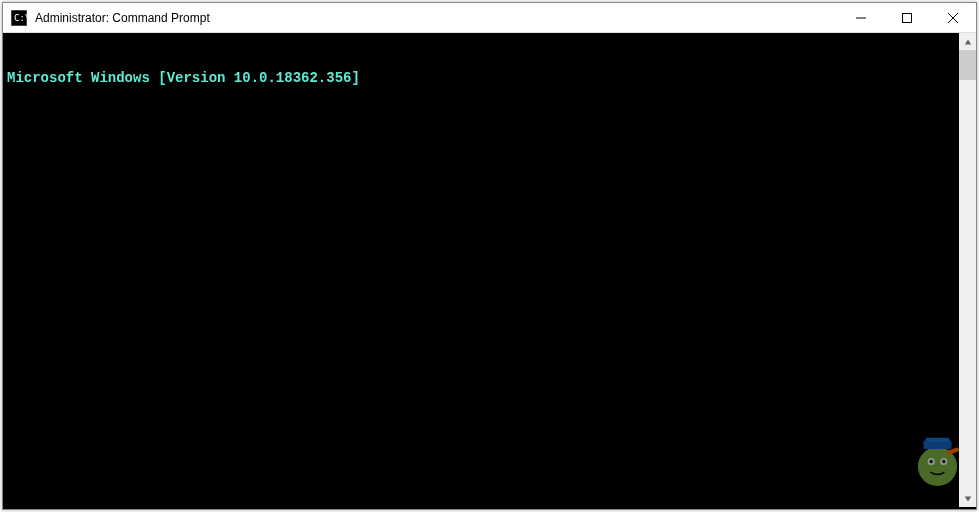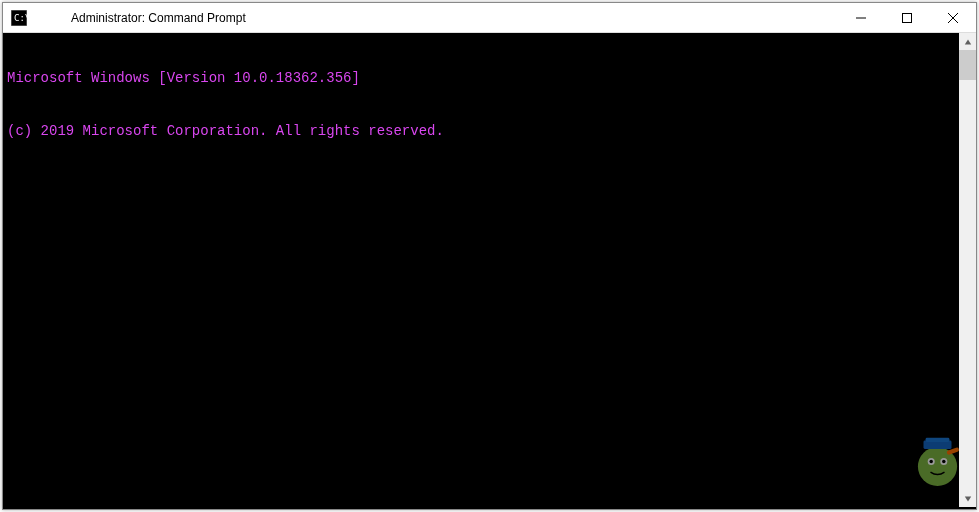--- a/index.html
+++ b/index.html
@@ -44,49 +44,49 @@
       justify-content: center;
     }
     .title-icon svg {
       width: 16px;
       height: 16px;
     }
     .title-text {
       font-size: 12px;
       color: #000;
       flex: 1;
-      margin-left: 36px;
     }
     .window-controls {
       display: flex;
       height: 100%;
     }
     .win-btn {
       width: 46px;
       height: 30px;
       display: flex;
       align-items: center;
       justify-content: center;
       cursor: pointer;
     }
     .win-btn svg {
       width: 10px;
       height: 10px;
     }
     .terminal {
       flex: 1;
       background: #000;
-      color: #d946ef;
+      color: #5eead4;
       font-family: "Consolas", "Courier New", monospace;
       font-size: 14px;
       line-height: 1.25;
       padding: 2px 4px;
       white-space: pre;
       overflow: hidden;
       position: relative;
+      font-weight: bold;
     }
     .terminal .line {
       white-space: pre;
     }
     .cursor {
       display: inline-block;
       width: 8px;
       height: 2px;
       background: #ccc;
       vertical-align: baseline;
@@ -167,21 +167,20 @@
         <svg viewBox="0 0 10 10">
           <line x1="0" y1="0" x2="10" y2="10" stroke="#000" stroke-width="1"></line>
           <line x1="10" y1="0" x2="0" y2="10" stroke="#000" stroke-width="1"></line>
         </svg>
       </div>
     </div>
   </div>
 
   <div class="terminal">
     <div class="line">Microsoft Windows [Version 10.0.18362.356]</div>
-    <div class="line">(c) 2019 Microsoft Corporation. All rights reserved.</div>
     <div class="line"></div>
   </div>
 
   <div class="scrollbar">
     <div class="arrow">
       <svg viewBox="0 0 10 10">
           <polygon points="5,2 9,8 1,8" fill="#606060"></polygon>
         </svg>
     </div>
     <div class="track">

